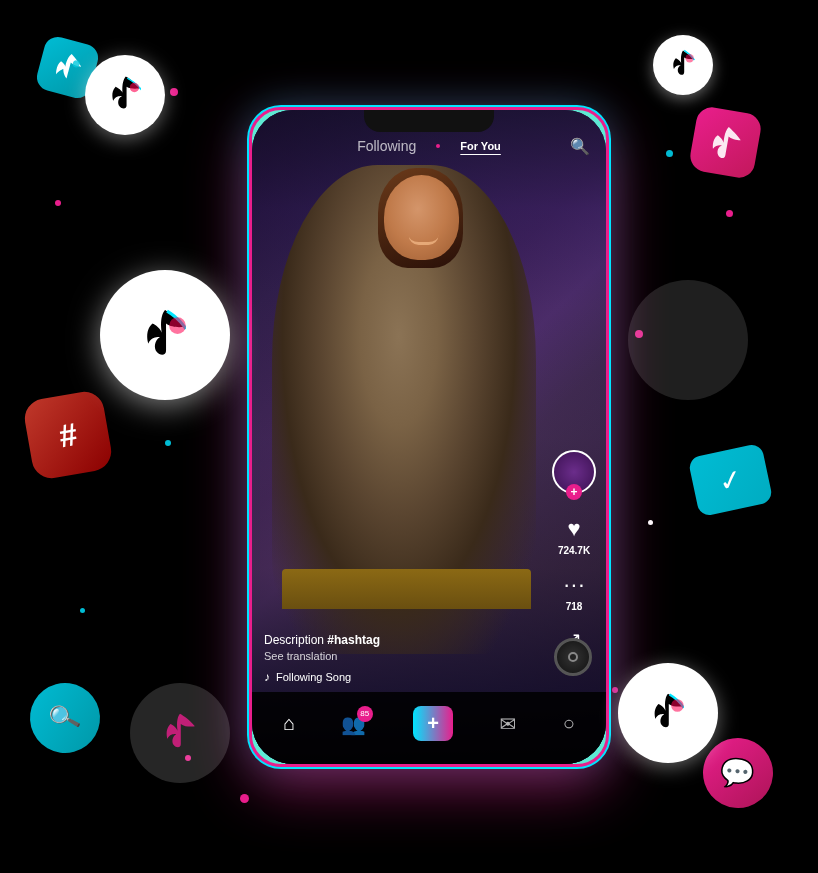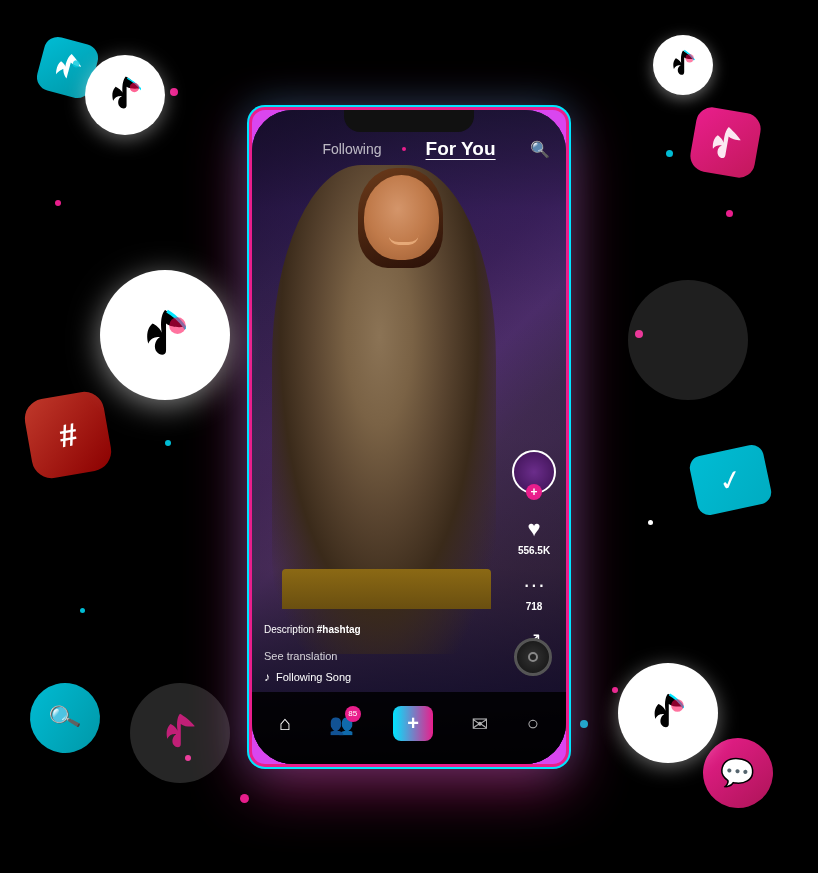--- a/index.html
+++ b/index.html
@@ -17,24 +17,24 @@
       position: absolute;
       left: 50%;
       top: 50%;
       transform: translate(-50%, -50%);
       width: 320px;
       height: 660px;
     }
 
     .phone-outer {
       position: relative;
-      width: 320px;
+      width: 360px;
       height: 660px;
-      background: #d946ef;
-      border-radius: 16px;
+      background: #5eead4;
+      border-radius: 32px;
       border: 3px solid #e91e8c;
       box-shadow:
         0 0 0 2px #00e5ff,
         0 20px 60px rgba(233,30,140,0.5),
         0 0 40px rgba(0,229,255,0.3);
       overflow: hidden;
     }
 
     
     .notch {
@@ -95,21 +95,21 @@
 
     .nav-dot {
       width: 4px;
       height: 4px;
       background: #e91e8c;
       border-radius: 50%;
     }
 
     .nav-foryou {
       color: #fff;
-      font-size: 19px;
+      font-size: 11px;
       font-weight: 700;
       text-decoration: underline;
       text-underline-offset: 4px;
     }
 
     .search-icon-phone {
       position: absolute;
       right: 16px;
       top: 50%;
       transform: translateY(-50%);
@@ -185,22 +185,22 @@
 
     .username {
       color: #fff;
       font-size: 13px;
       font-weight: 700;
       margin-bottom: 4px;
     }
 
     .description {
       color: #fff;
-      font-size: 10px;
-      margin-bottom: 15px;
+      font-size: 12px;
+      margin-bottom: 3px;
     }
 
     .hashtag {
       color: #fff;
       font-weight: 600;
     }
 
     .see-translation {
       color: rgba(255,255,255,0.8);
       font-size: 11px;
@@ -687,21 +687,21 @@
 
       <div class="right-actions">
 
         <div style="position:relative;margin-bottom:6px;">
           <div class="avatar-circle"></div>
           <div class="plus-badge">+</div>
         </div>
 
         <div class="action-btn">
           <span class="action-icon">♥</span>
-          <span class="action-count">556.5K</span>
+          <span class="action-count">724.7K</span>
         </div>
 
         <div class="action-btn">
           <span class="action-icon">···</span>
           <span class="action-count">718</span>
         </div>
 
         <div class="action-btn">
           <span class="action-icon" style="font-size:18px;">↗</span>
           <span class="action-count">Share</span>

